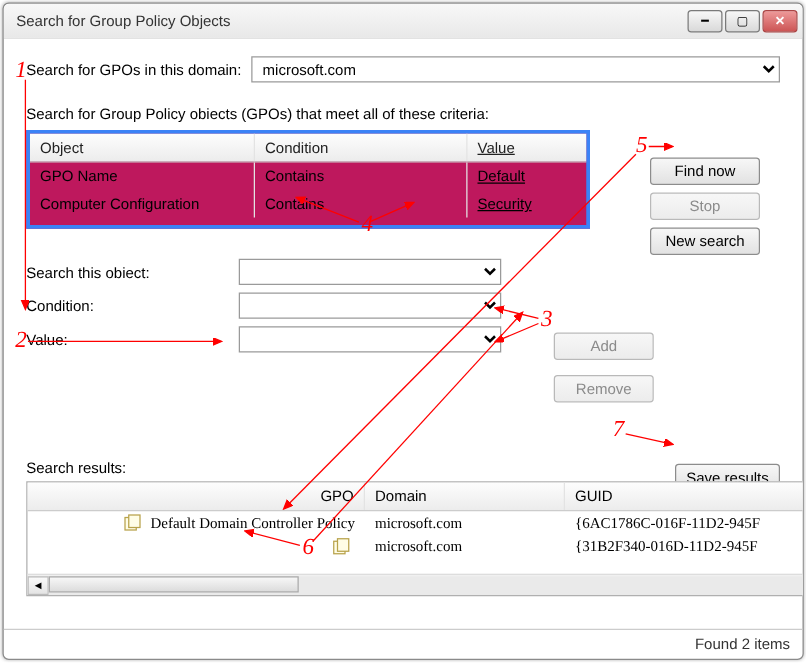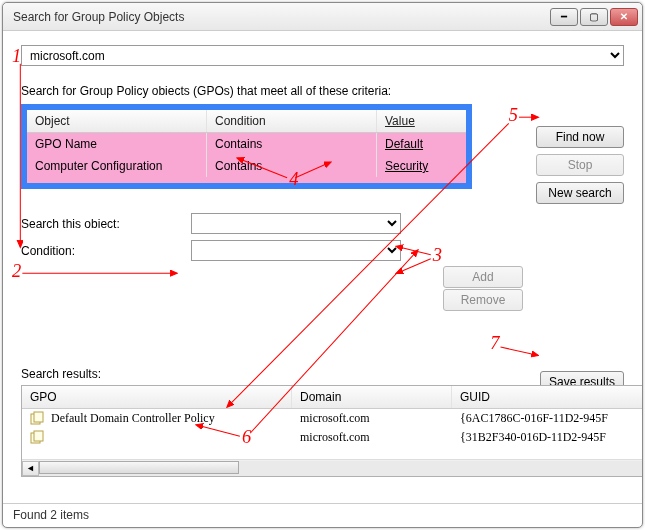--- a/index.html
+++ b/index.html
@@ -56,40 +56,40 @@
   select, input[type=text] {
     font-family: inherit; font-size: 12px;
     border: 1px solid #9a9a9a;
     background: #fff;
     height: 21px;
     padding: 1px 4px;
   }
   .domain-select { flex:1; }
   .section-label { margin: 18px 0 6px 0; }
   .criteria-table {
-    border: 6px solid #3b82f6;
-    background: #f9a8d4;
+    border: 3px solid #3b82f6;
+    background: #be185d;
     width: 451px;
   }
   .criteria-table .thead, .criteria-table .trow {
     display: flex;
   }
   .criteria-table .thead { background: linear-gradient(#fdfdfd,#ececec); border-bottom:1px solid #ccc; }
   .criteria-table .th, .criteria-table .td {
     padding: 4px 8px;
     border-right: 1px solid #e3e3e3;
   }
   .criteria-table .th { font-weight: normal; color:#222; }
   .col-obj { width: 180px; }
   .col-cond { width: 170px; }
   .col-val { flex:1; border-right:none !important;text-decoration:underline; }
   .criteria-body { padding-bottom: 6px; }
   .side-buttons {
     position: absolute;
-    right: 18px;
+    right: 34px;
     top: 95px;
     width: 88px;
     display: flex; flex-direction: column; gap: 6px;
   }
   button.std {
     font-family: inherit; font-size:12px;
     height: 22px;
     border: 1px solid #8c8c8c;
     border-radius: 3px;
     background: linear-gradient(#f7f7f7,#e2e2e2);
@@ -101,52 +101,52 @@
     border-color: #b9b9b9;
     background: linear-gradient(#f7f7f7,#ececec);
   }
   .form-block { margin-top: 24px; width: 495px; }
   .form-row { display:flex; align-items:center; margin-bottom:6px; }
   .form-row .flabel { width: 170px; }
   .form-row .combo { width: 210px; position:relative; }
   .combo select { width:100%; }
   .form-btns {
     position:absolute; left: 440px; top: 235px; width: 80px;
-    display:flex; flex-direction:column; gap:1px;
+    display:flex; flex-direction:column; gap:12px;
   }
   .save-row { display:flex; justify-content:center; margin-top: 18px; }
   .results-label { margin-top: 10px; }
   .results-table {
     border:1px solid #b0b0b0; background:#fff; margin-top:6px;
     width: 100%; height: 92px;
     overflow: hidden;
     display:flex; flex-direction:column;
   }
   .results-table .thead { display:flex; background:linear-gradient(#fdfdfd,#ececec); border-bottom:1px solid #ccc;}
   .results-table .th { padding:4px 8px; border-right:1px solid #e3e3e3; }
-  .rcol-gpo { width: 270px; }
+  .rcol-gpo { width: 270px; text-align: right; }
   .rcol-dom { width: 160px; }
   .rcol-guid { flex:1; border-right:none !important; }
   .results-body { flex:1; overflow:hidden; }
   .results-body .trow { display:flex; padding:1px 0; }
   .results-body .td { padding:1px 8px; white-space:nowrap; overflow:hidden;font-family:Liberation Serif, serif; }
   .gpo-icon {
     display:inline-block; width:14px; height:14px;
     vertical-align:-3px; margin-right:4px;
   }
   .hscroll {
     height:17px; border-top:1px solid #ddd;
     display:flex; align-items:center; background:#f0f0f0;
   }
   .hscroll .arrow { width:17px;height:15px;border:1px solid #bbb;background:linear-gradient(#fafafa,#e4e4e4);font-size:9px;display:flex;align-items:center;justify-content:center;}
   .hscroll .track { flex:1; background:#eaeaea; height:15px; position:relative;}
   .hscroll .thumb { position:absolute; left:0; top:0; height:13px; width:200px; border:1px solid #aaa; background:linear-gradient(#f7f7f7,#dcdcdc);}
   .statusbar {
     height: 24px; border-top:1px solid #ccc;
-    padding: 4px 10px; color:#333;
+    padding: 4px 10px; color:#333;text-align:right;
   }
   
   .annot {
     position:absolute; inset:0;
     pointer-events:none;
   }
   .annot svg { width:100%; height:100%; }
   .annot text {
     font-family: "Times New Roman", serif;
     font-size: 18px; font-style: italic;
@@ -164,20 +164,21 @@
     <div class="winbtns">
       <div class="winbtn">━</div>
       <div class="winbtn">▢</div>
       <div class="winbtn close">✕</div>
     </div>
   </div>
 
   <div class="body">
 
     <div class="row">
+      <span class="label">Search for GPOs in this domain:</span>
       <select class="domain-select">
         <option>microsoft.com</option>
       </select>
     </div>
 
     <div class="section-label">Search for Group Policy obiects (GPOs) that meet all of these criteria:</div>
 
     <div class="criteria-table">
       <div class="thead">
         <div class="th col-obj">Object</div>
@@ -204,20 +205,24 @@
       <button class="std">New search</button>
     </div>
 
     <div class="form-block">
       <div class="form-row">
         <span class="flabel">Search this obiect:</span>
         <div class="combo"><select><option></option></select></div>
       </div>
       <div class="form-row">
         <span class="flabel">Condition:</span>
+        <div class="combo"><select><option></option></select></div>
+      </div>
+      <div class="form-row">
+        <span class="flabel">Value:</span>
         <div class="combo"><select><option></option></select></div>
       </div>
     </div>
 
     <div class="form-btns">
       <button class="std" disabled="">Add</button>
       <button class="std" disabled="">Remove</button>
     </div>
 
     <div class="save-row" style="position:absolute; right:18px; top:322px;">

